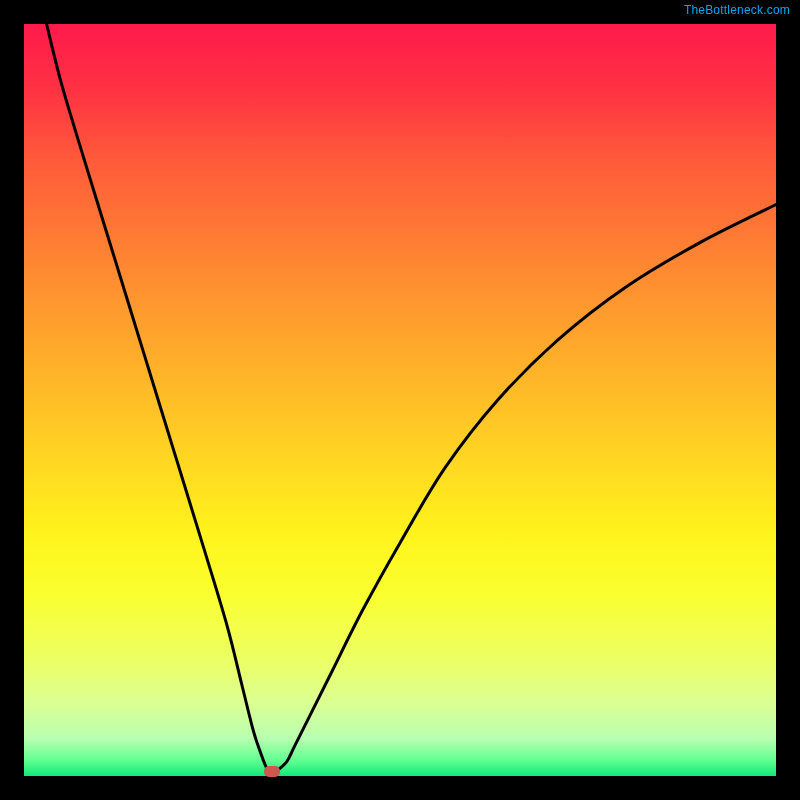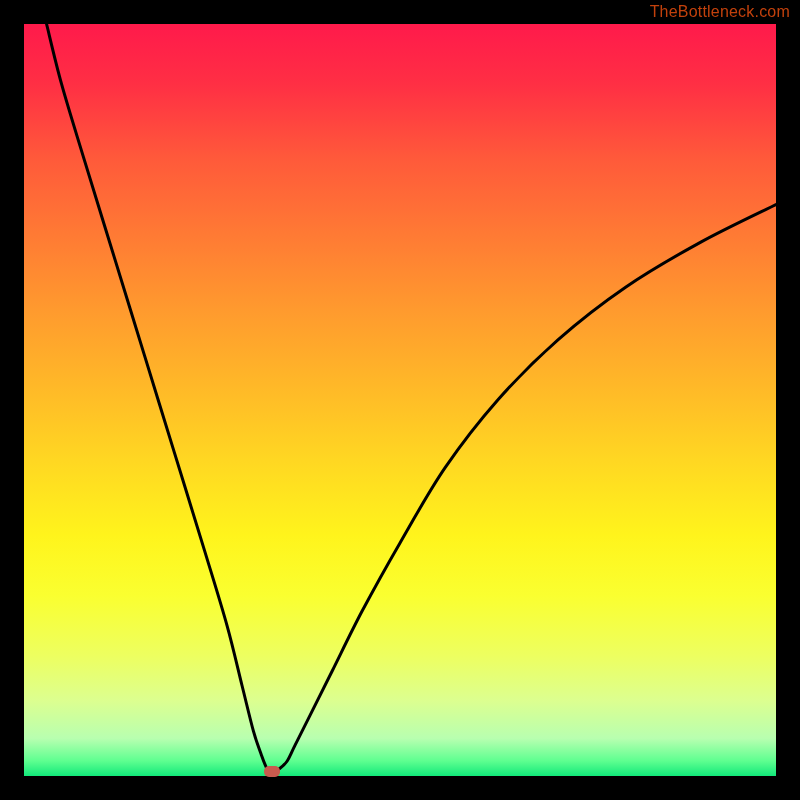--- a/index.html
+++ b/index.html
@@ -27,22 +27,22 @@
       #b8ffb0 95%,
       #5eff90 98%,
       #12e87a 100%
     );
   }
 
   .watermark {
     position: absolute;
     top: 3px;
     right: 10px;
-    color: #c2410c;
-    font-size: 16px;
+    color: #0ea5e9;
+    font-size: 12px;
     letter-spacing: 0.2px;
     font-weight: 500;
     z-index: 10;
   }
 
   svg.curve {
     position: absolute;
     left: 24px;
     top: 24px;
     width: 752px;

